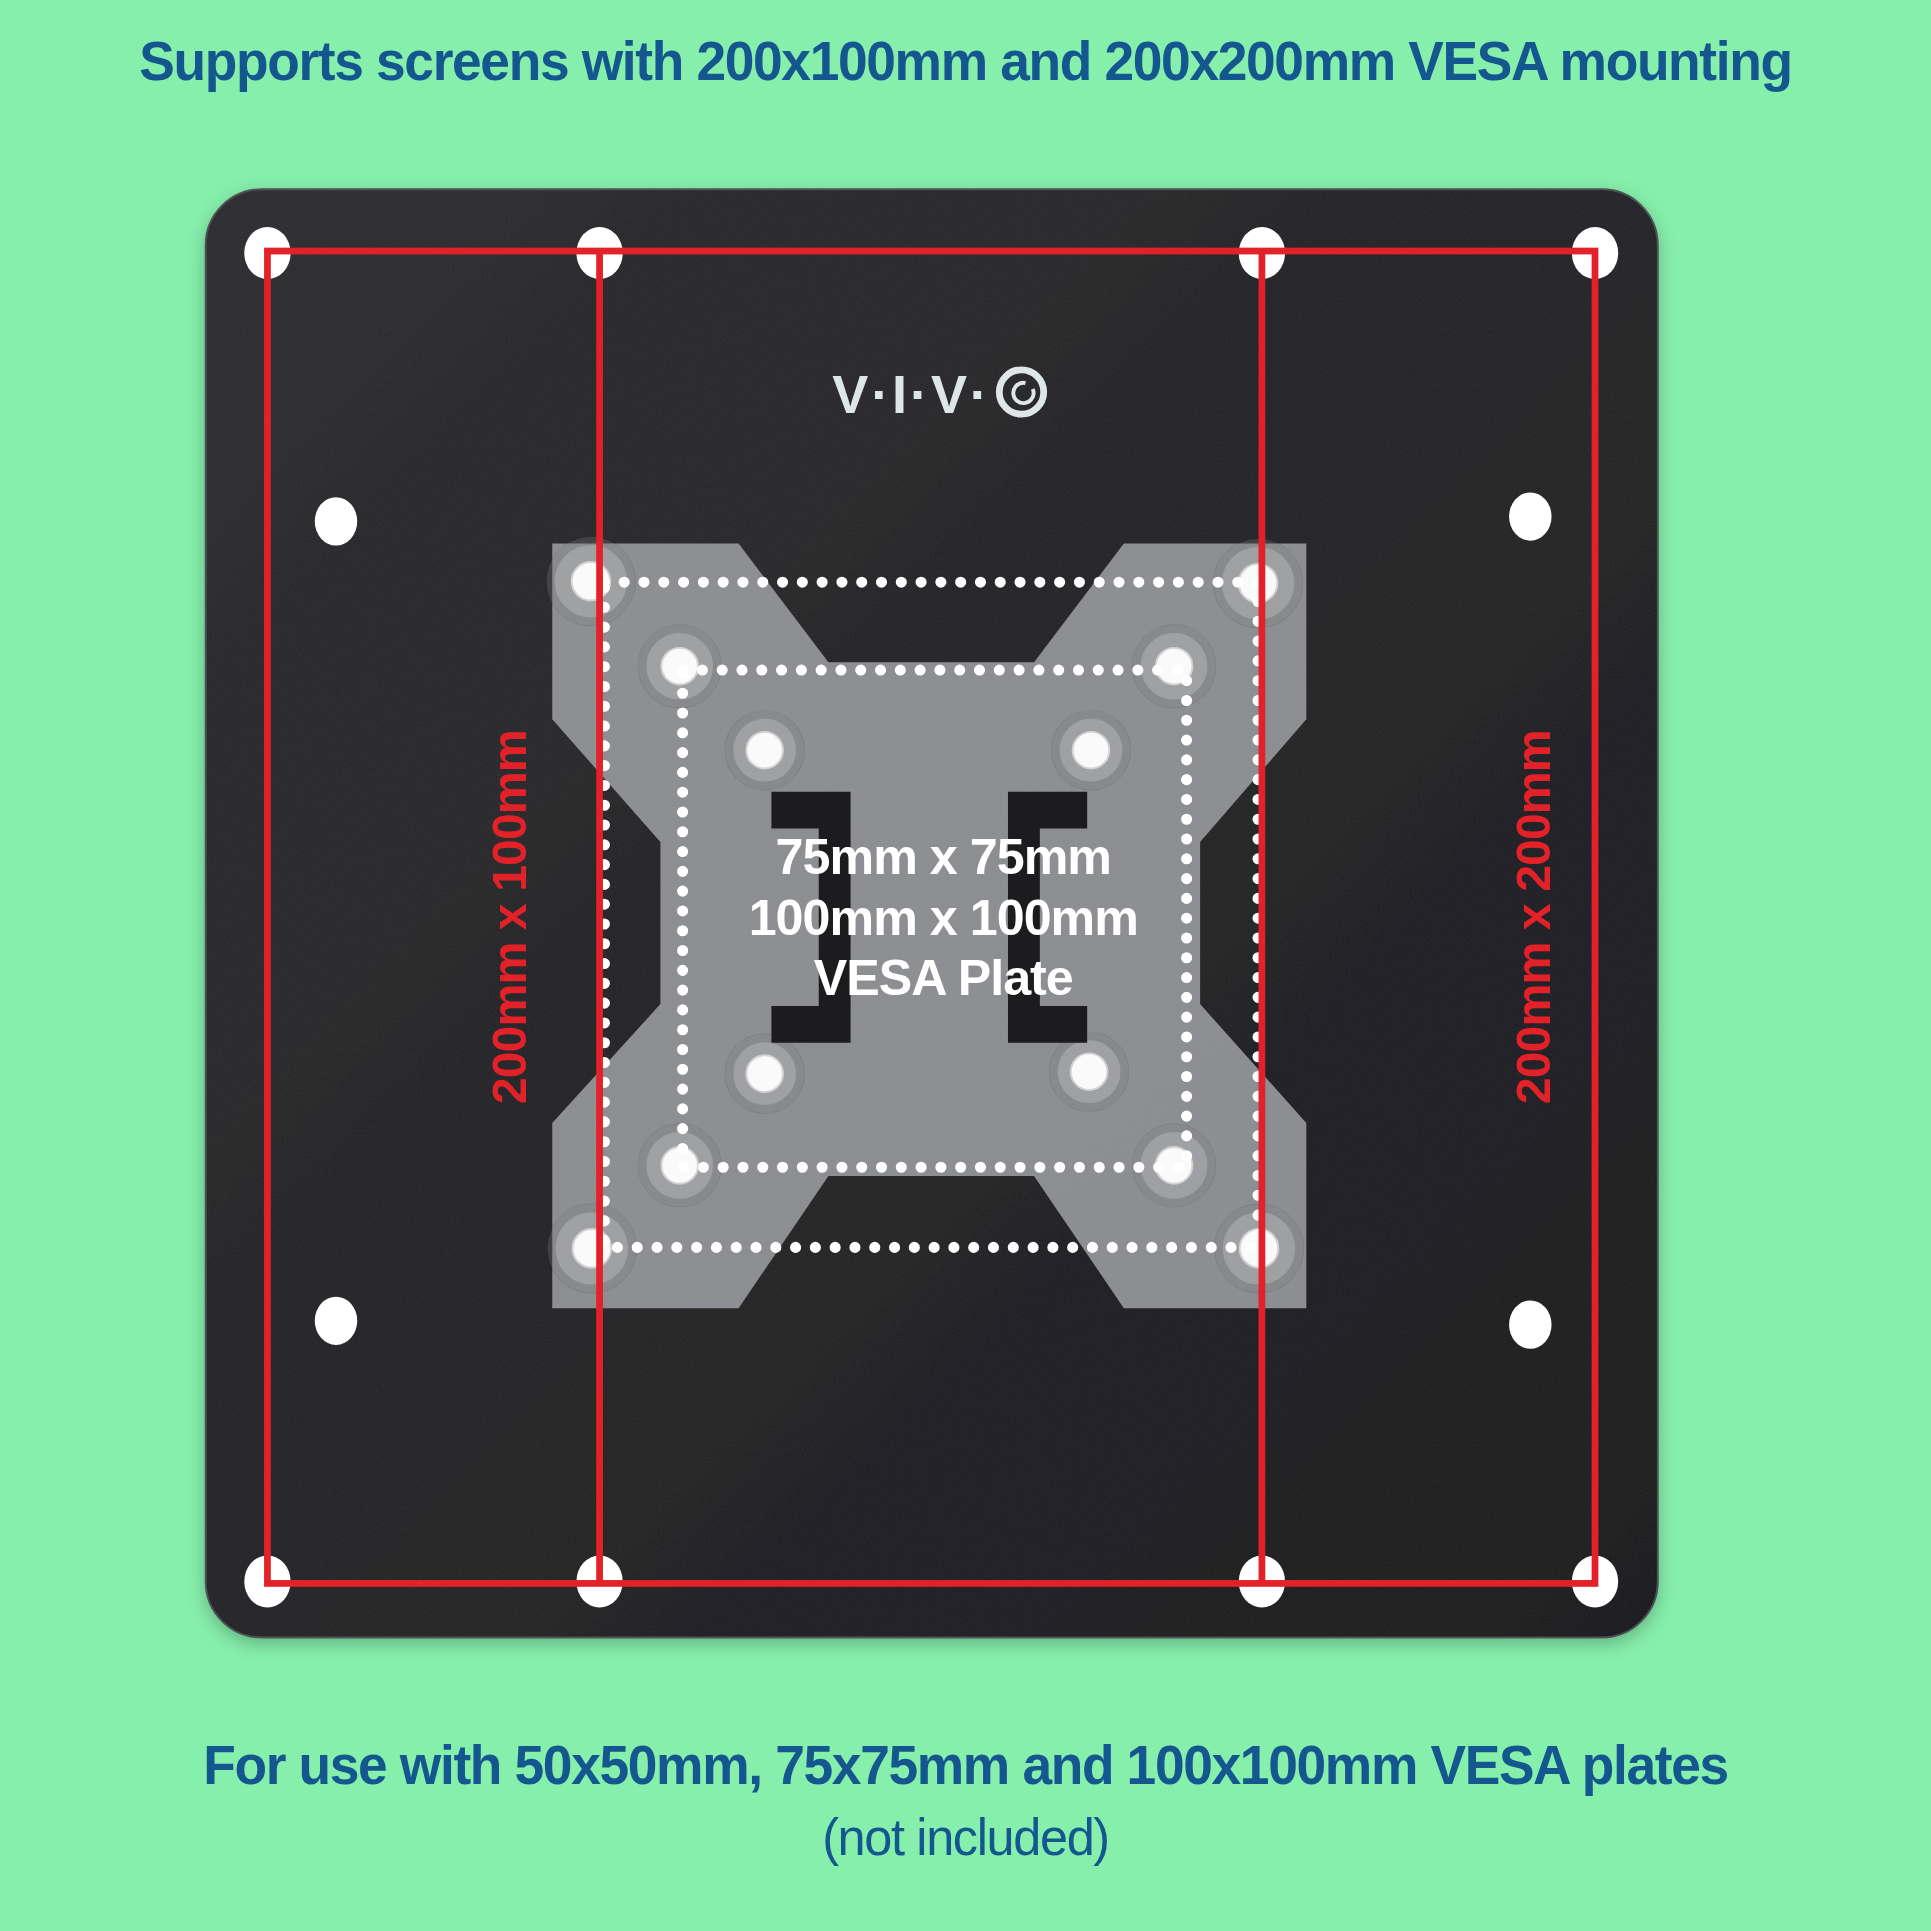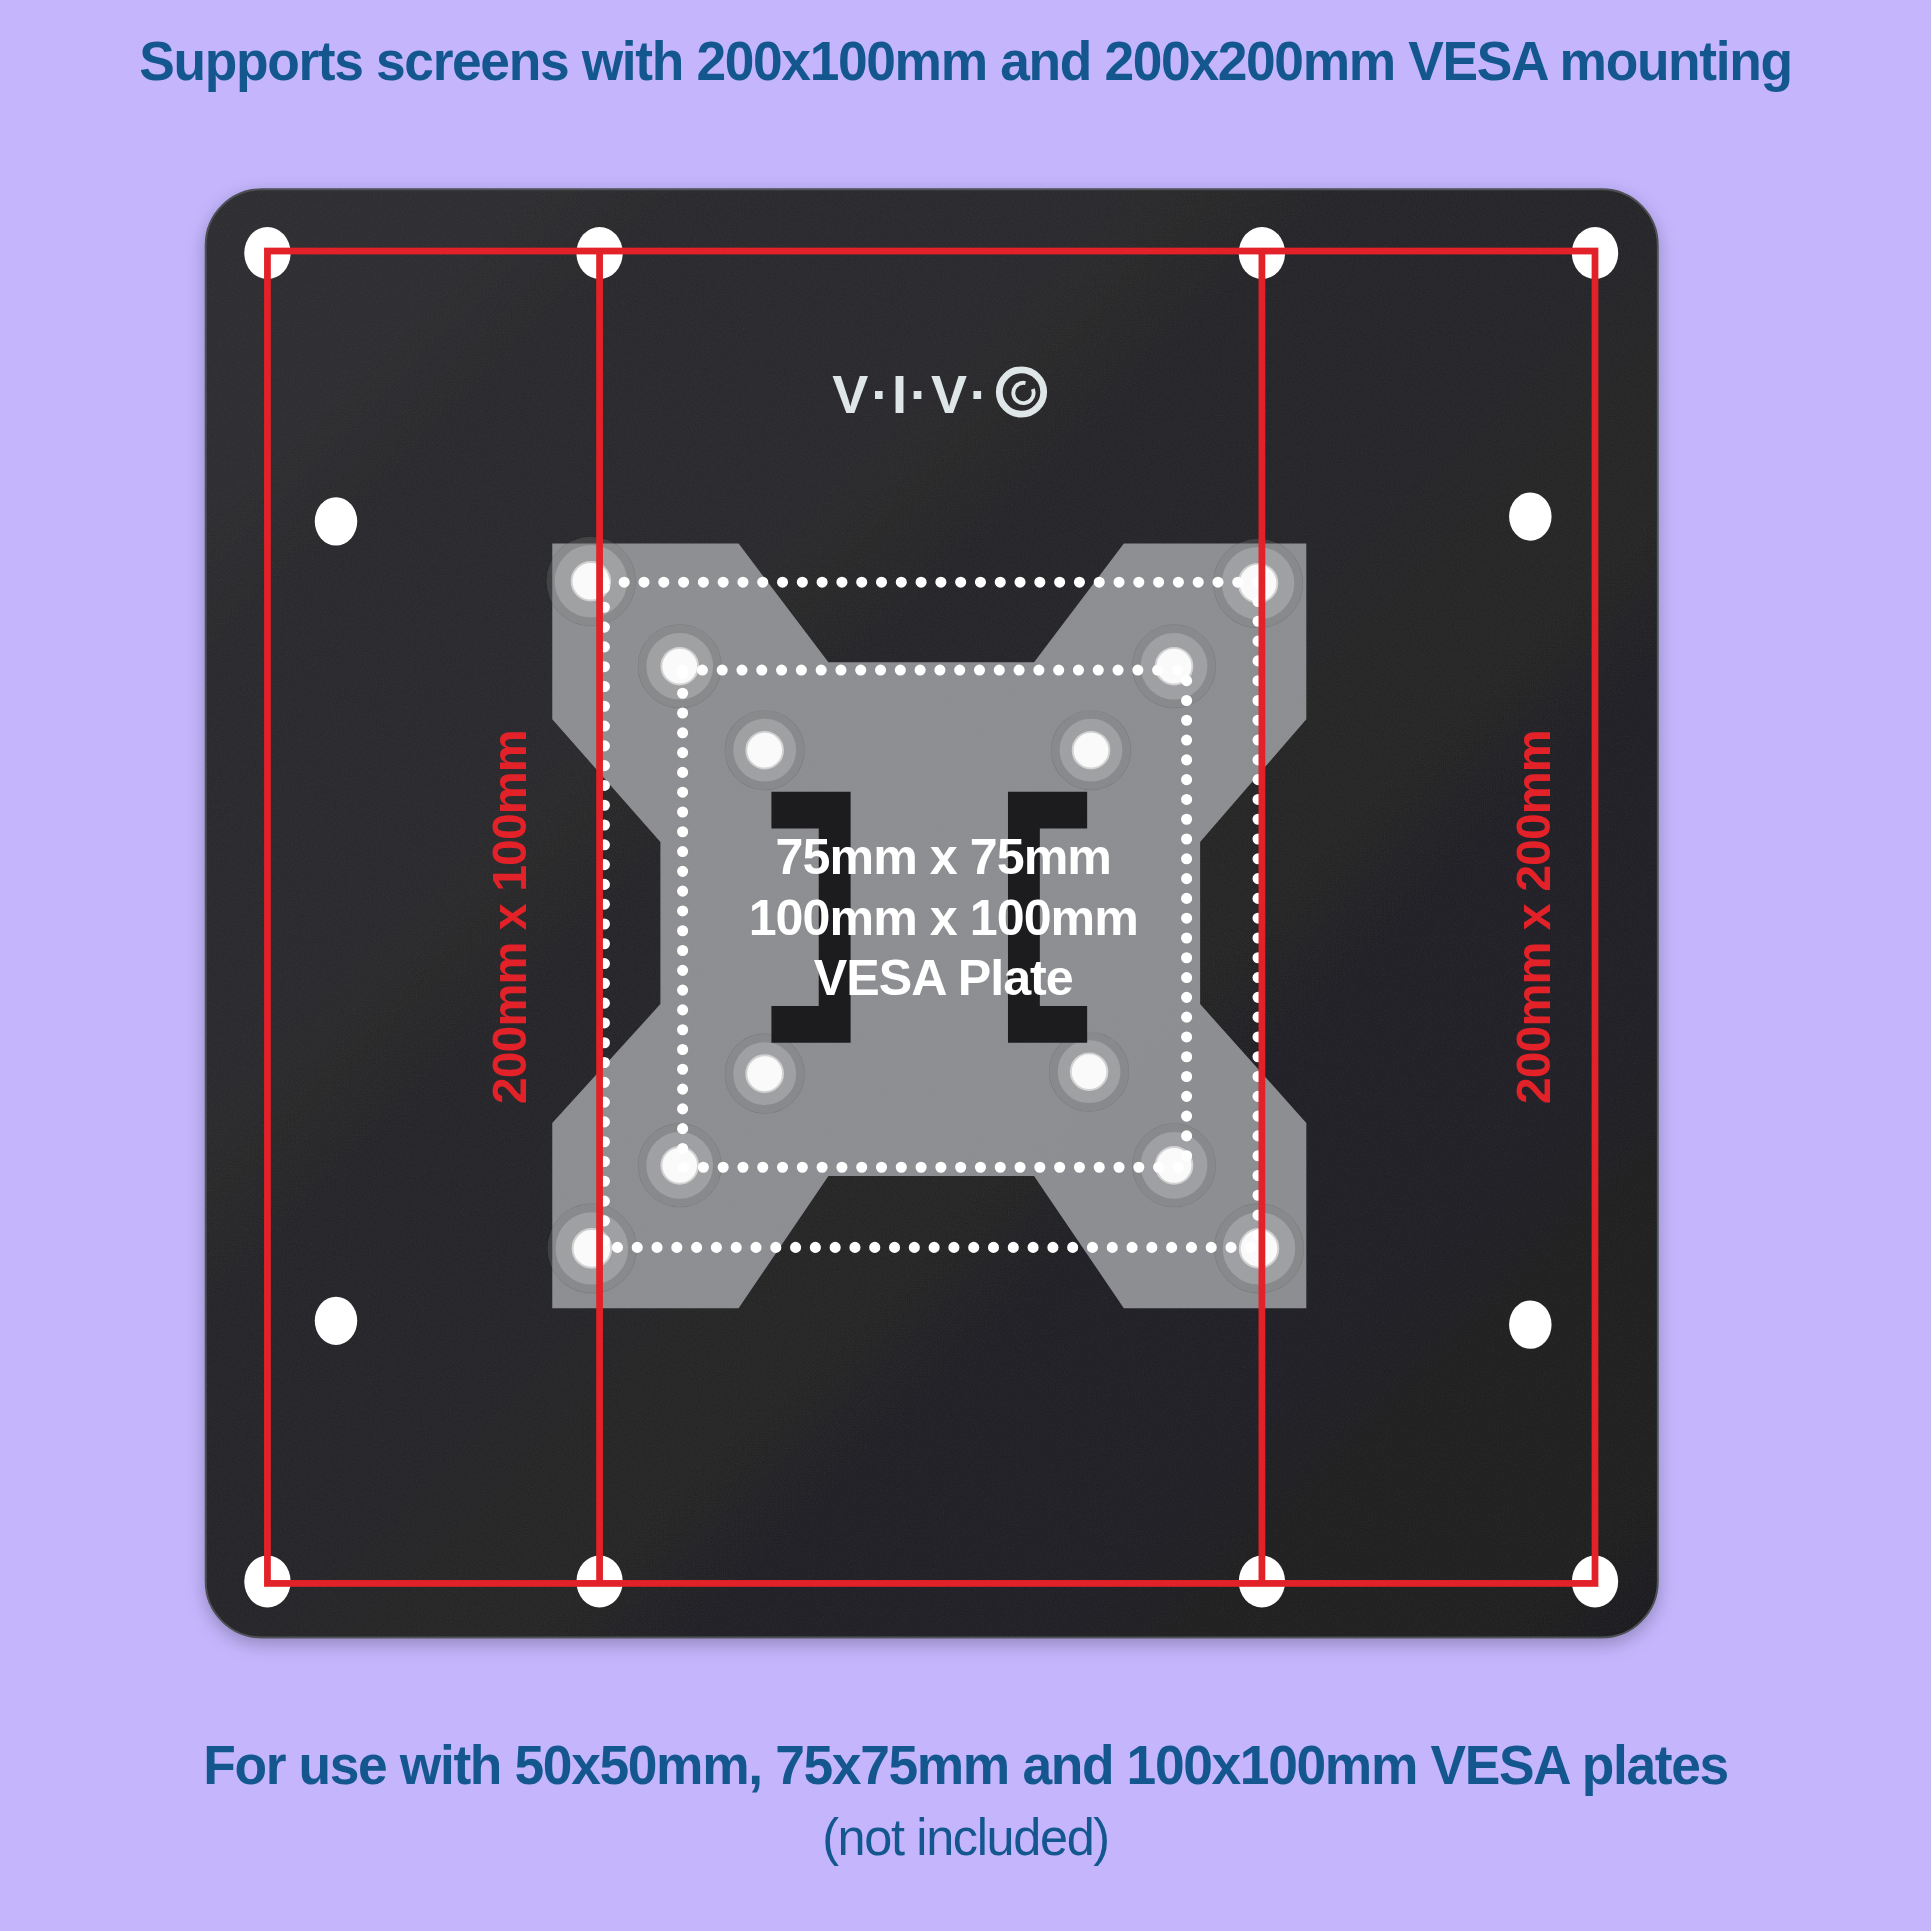--- a/index.html
+++ b/index.html
@@ -8,21 +8,21 @@
     width: 1931px;
     height: 1931px;
     background: #ffffff;
     font-family: "Liberation Sans", sans-serif;
   }
   .stage {
     position: relative;
     width: 1931px;
     height: 1931px;
     overflow: hidden;
-    background: #c4b5fd;
+    background: #86efac;
   }
   .caption {
     position: absolute;
     left: 0;
     width: 1931px;
     text-align: center;
     color: #14578f;
     letter-spacing: -1.4px;
     transform: scaleX(0.97);
   }

